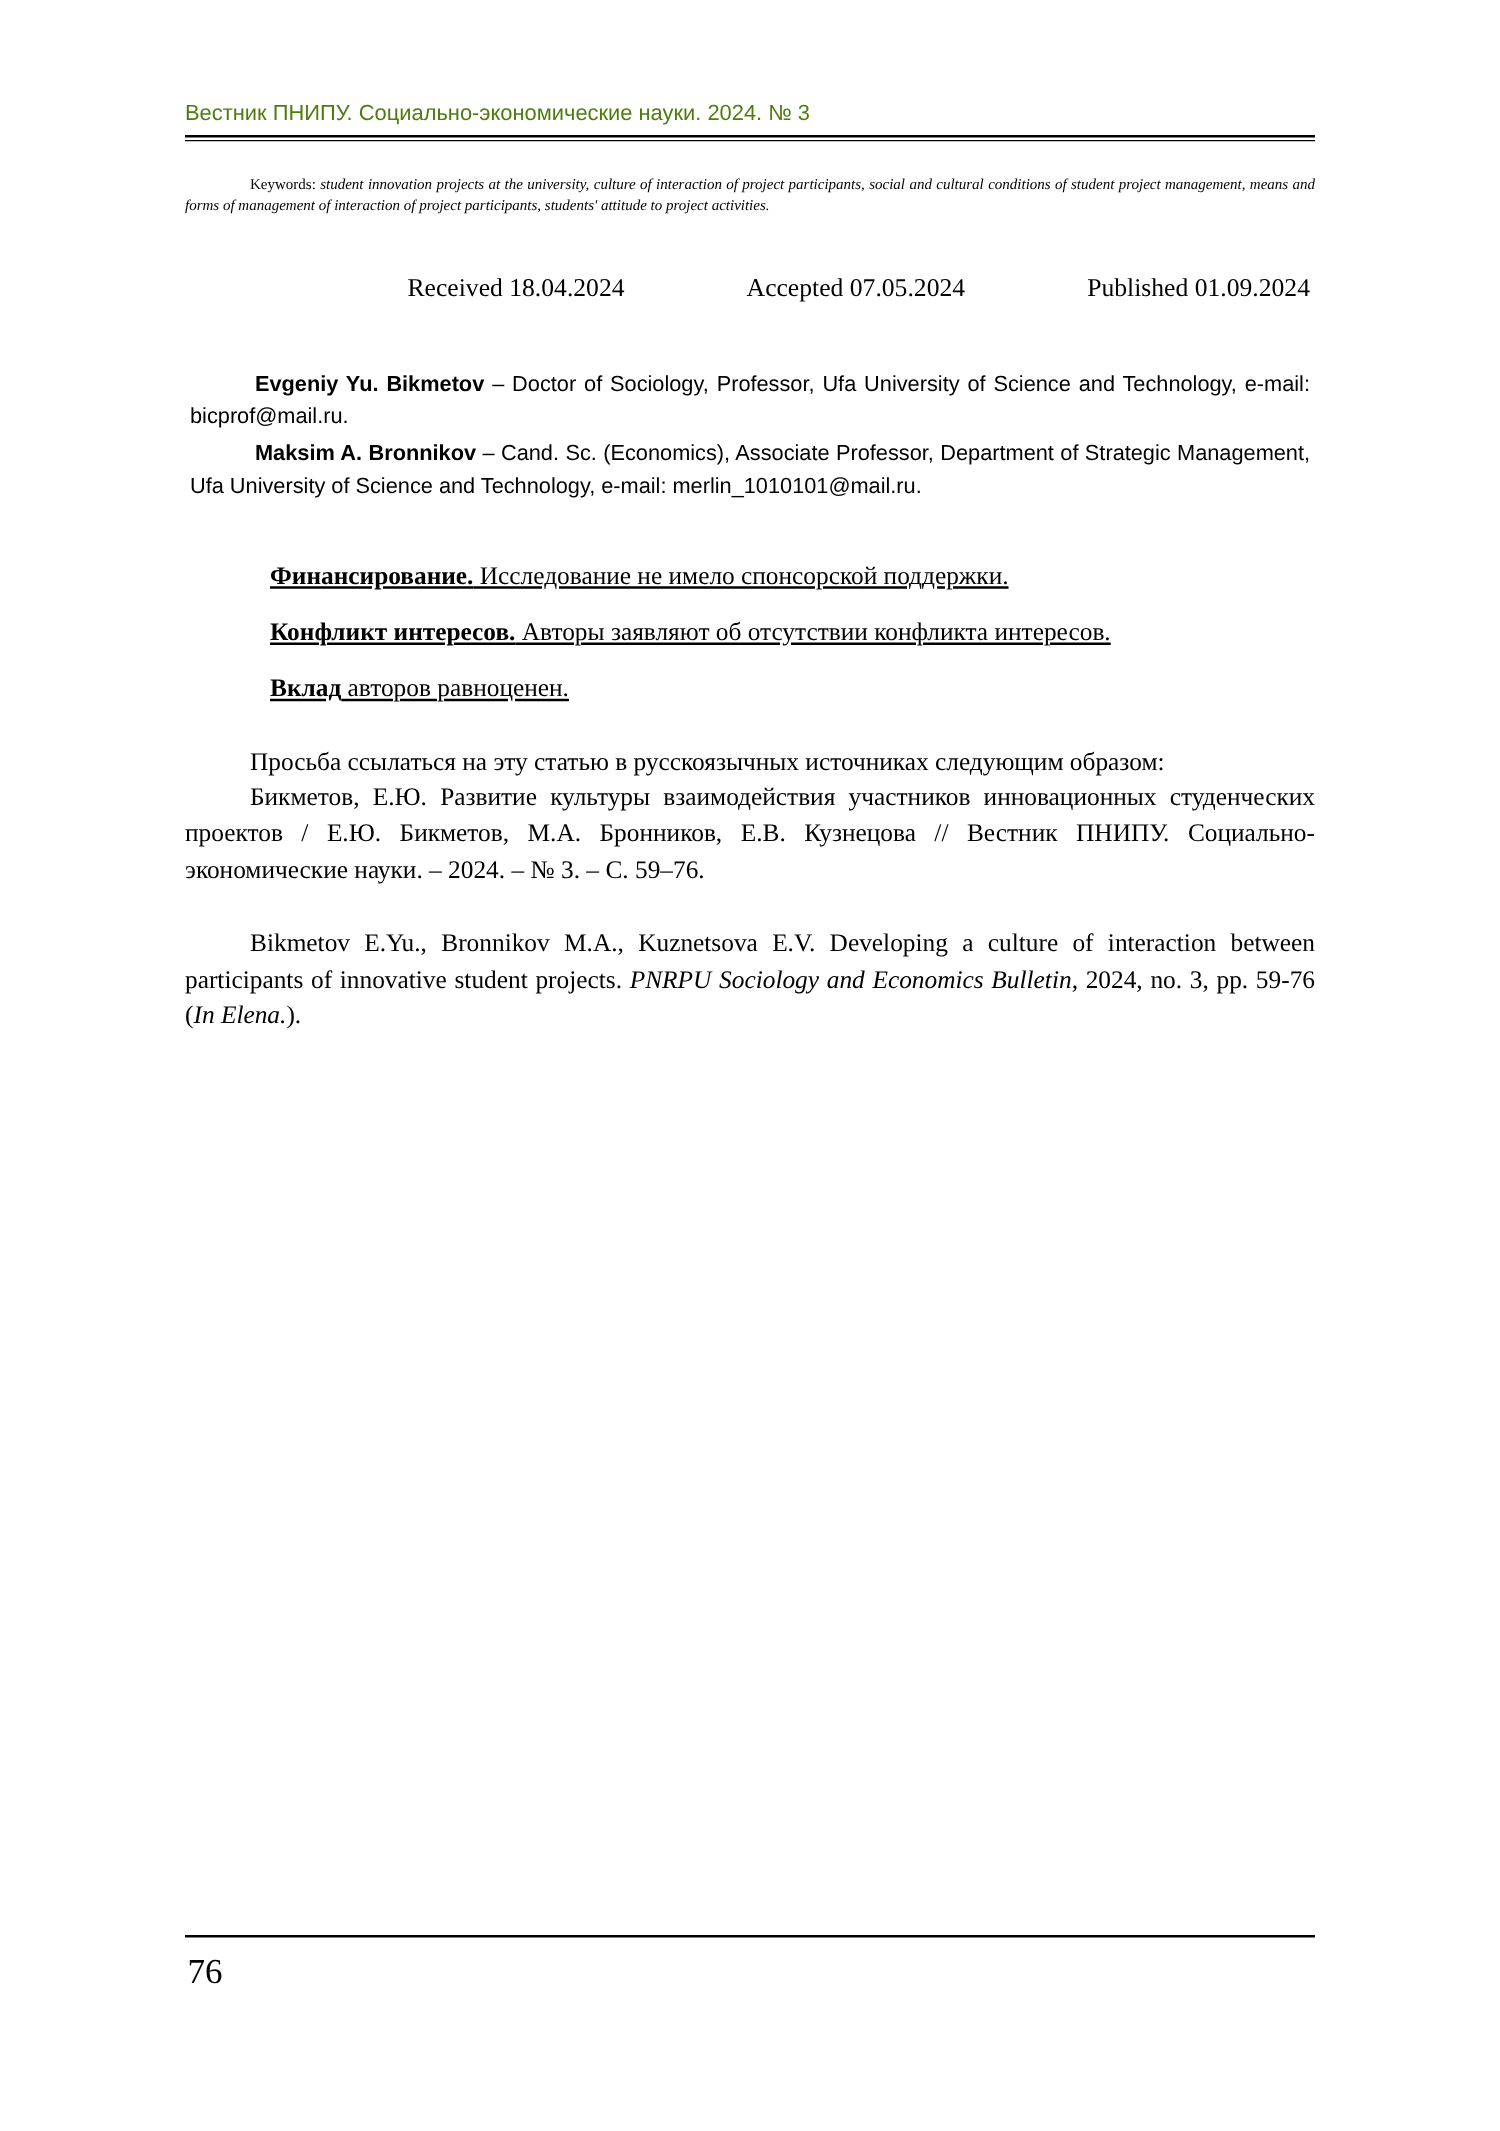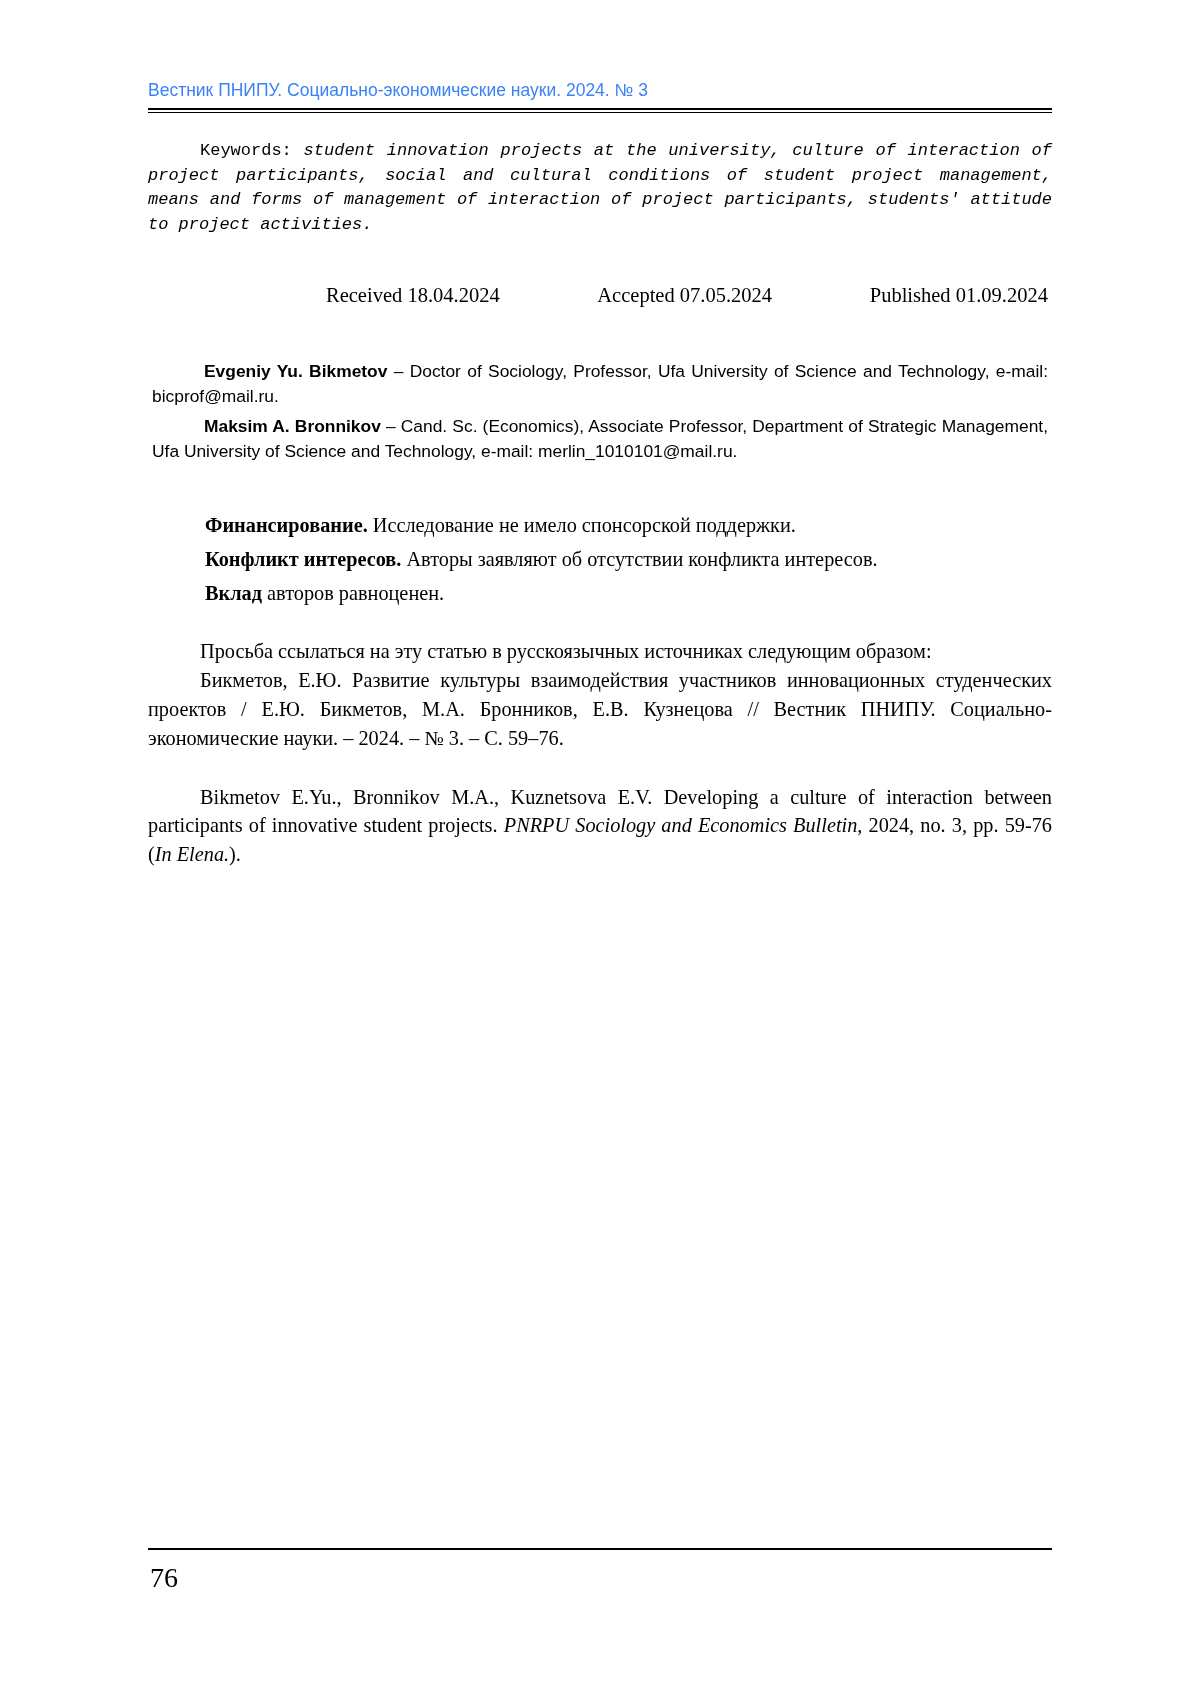--- a/index.html
+++ b/index.html
@@ -27,36 +27,36 @@
     left: 148px;
     top: 80px;
     width: 904px;
   }
 
   
   .running-head {
     font-family: "Liberation Sans", sans-serif;
     font-size: 17.5px;
     line-height: 1.2;
-    color: #3b82f6;
+    color: #4d7c0f;
     padding-bottom: 7px;
   }
   .rule-top {
     border-bottom: 2.2px solid #000;
     margin-bottom: 2px;
   }
   .rule-top-thin {
     border-bottom: 1px solid #000;
     margin-bottom: 26px;
   }
 
   
   .keywords {
-    font-family: Liberation Mono, monospace;
-    font-size: 17px;
+    font-family: Liberation Serif, serif;
+    font-size: 12px;
     line-height: 1.45;
     text-align: justify;
     font-style: italic;
     text-indent: 52px;
   }
   .keywords .lead {
     font-style: normal;
   }
 
   
@@ -84,22 +84,23 @@
   }
   .authors b { font-weight: bold; }
 
   
   .notes {
     margin-top: 46px;
     font-size: 20.3px;
     line-height: 1.42;
   }
   .notes p {
-    margin: 5px;
+    margin: 16px;
     text-indent: 52px;
+    text-decoration: underline;
   }
   .notes b { font-weight: bold; }
 
   .cite-ru {
     margin-top: 30px;
     font-size: 20.3px;
     line-height: 1.42;
     text-align: justify;
   }
   .cite-ru p { margin: 0; text-indent: 52px; }

